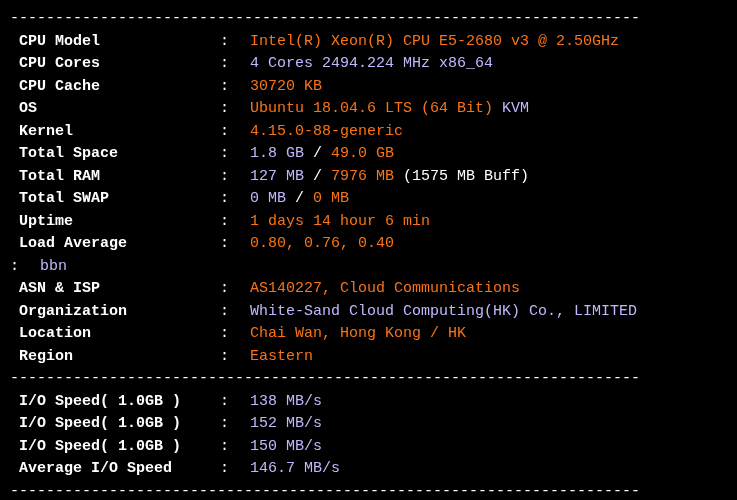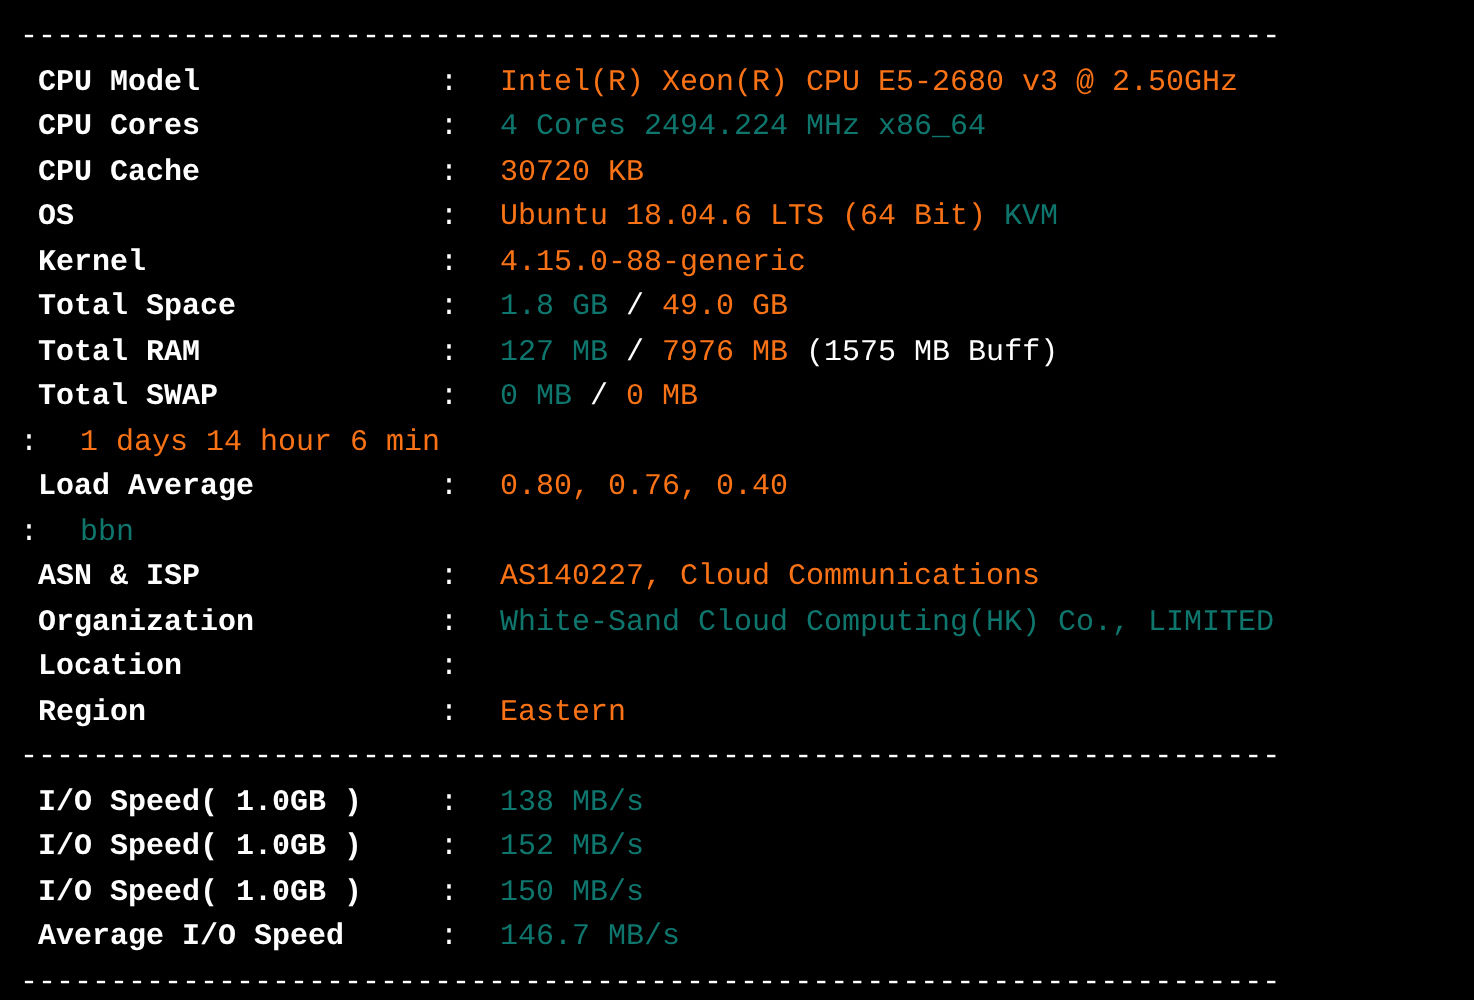--- a/index.html
+++ b/index.html
@@ -27,21 +27,21 @@
       width: 210px;
       flex-shrink: 0;
       font-weight: bold;
     }
     .colon {
       color: #ffffff;
       width: 30px;
       flex-shrink: 0;
     }
     .cyan { color: #f97316; }
-    .yellow { color: #0f766e; }
+    .yellow { color: #c4b5fd; }
     .white { color: #ffffff; }
     .divider {
       color: #ffffff;
       white-space: pre;
       overflow: hidden;
     }
   </style>
 </head>
 <body>
 
@@ -91,20 +91,21 @@
     <span class="yellow">127 MB</span><span class="white"> / </span><span class="cyan">7976 MB </span><span class="white">(1575 MB Buff)</span>
   </div>
 
   <div class="row">
     <span class="label"> Total SWAP</span>
     <span class="colon">:  </span>
     <span class="yellow">0 MB</span><span class="white"> / </span><span class="cyan">0 MB</span>
   </div>
 
   <div class="row">
+    <span class="label"> Uptime</span>
     <span class="colon">:  </span>
     <span class="cyan">1 days 14 hour 6 min</span>
   </div>
 
   <div class="row">
     <span class="label"> Load Average</span>
     <span class="colon">:  </span>
     <span class="cyan">0.80, 0.76, 0.40</span>
   </div>
 
@@ -121,20 +122,21 @@
 
   <div class="row">
     <span class="label"> Organization</span>
     <span class="colon">:  </span>
     <span class="yellow">White-Sand Cloud Computing(HK) Co., LIMITED</span>
   </div>
 
   <div class="row">
     <span class="label"> Location</span>
     <span class="colon">:  </span>
+    <span class="cyan">Chai Wan, Hong Kong / HK</span>
   </div>
 
   <div class="row">
     <span class="label"> Region</span>
     <span class="colon">:  </span>
     <span class="cyan">Eastern</span>
   </div>
 
   <div class="divider">----------------------------------------------------------------------</div>
 

